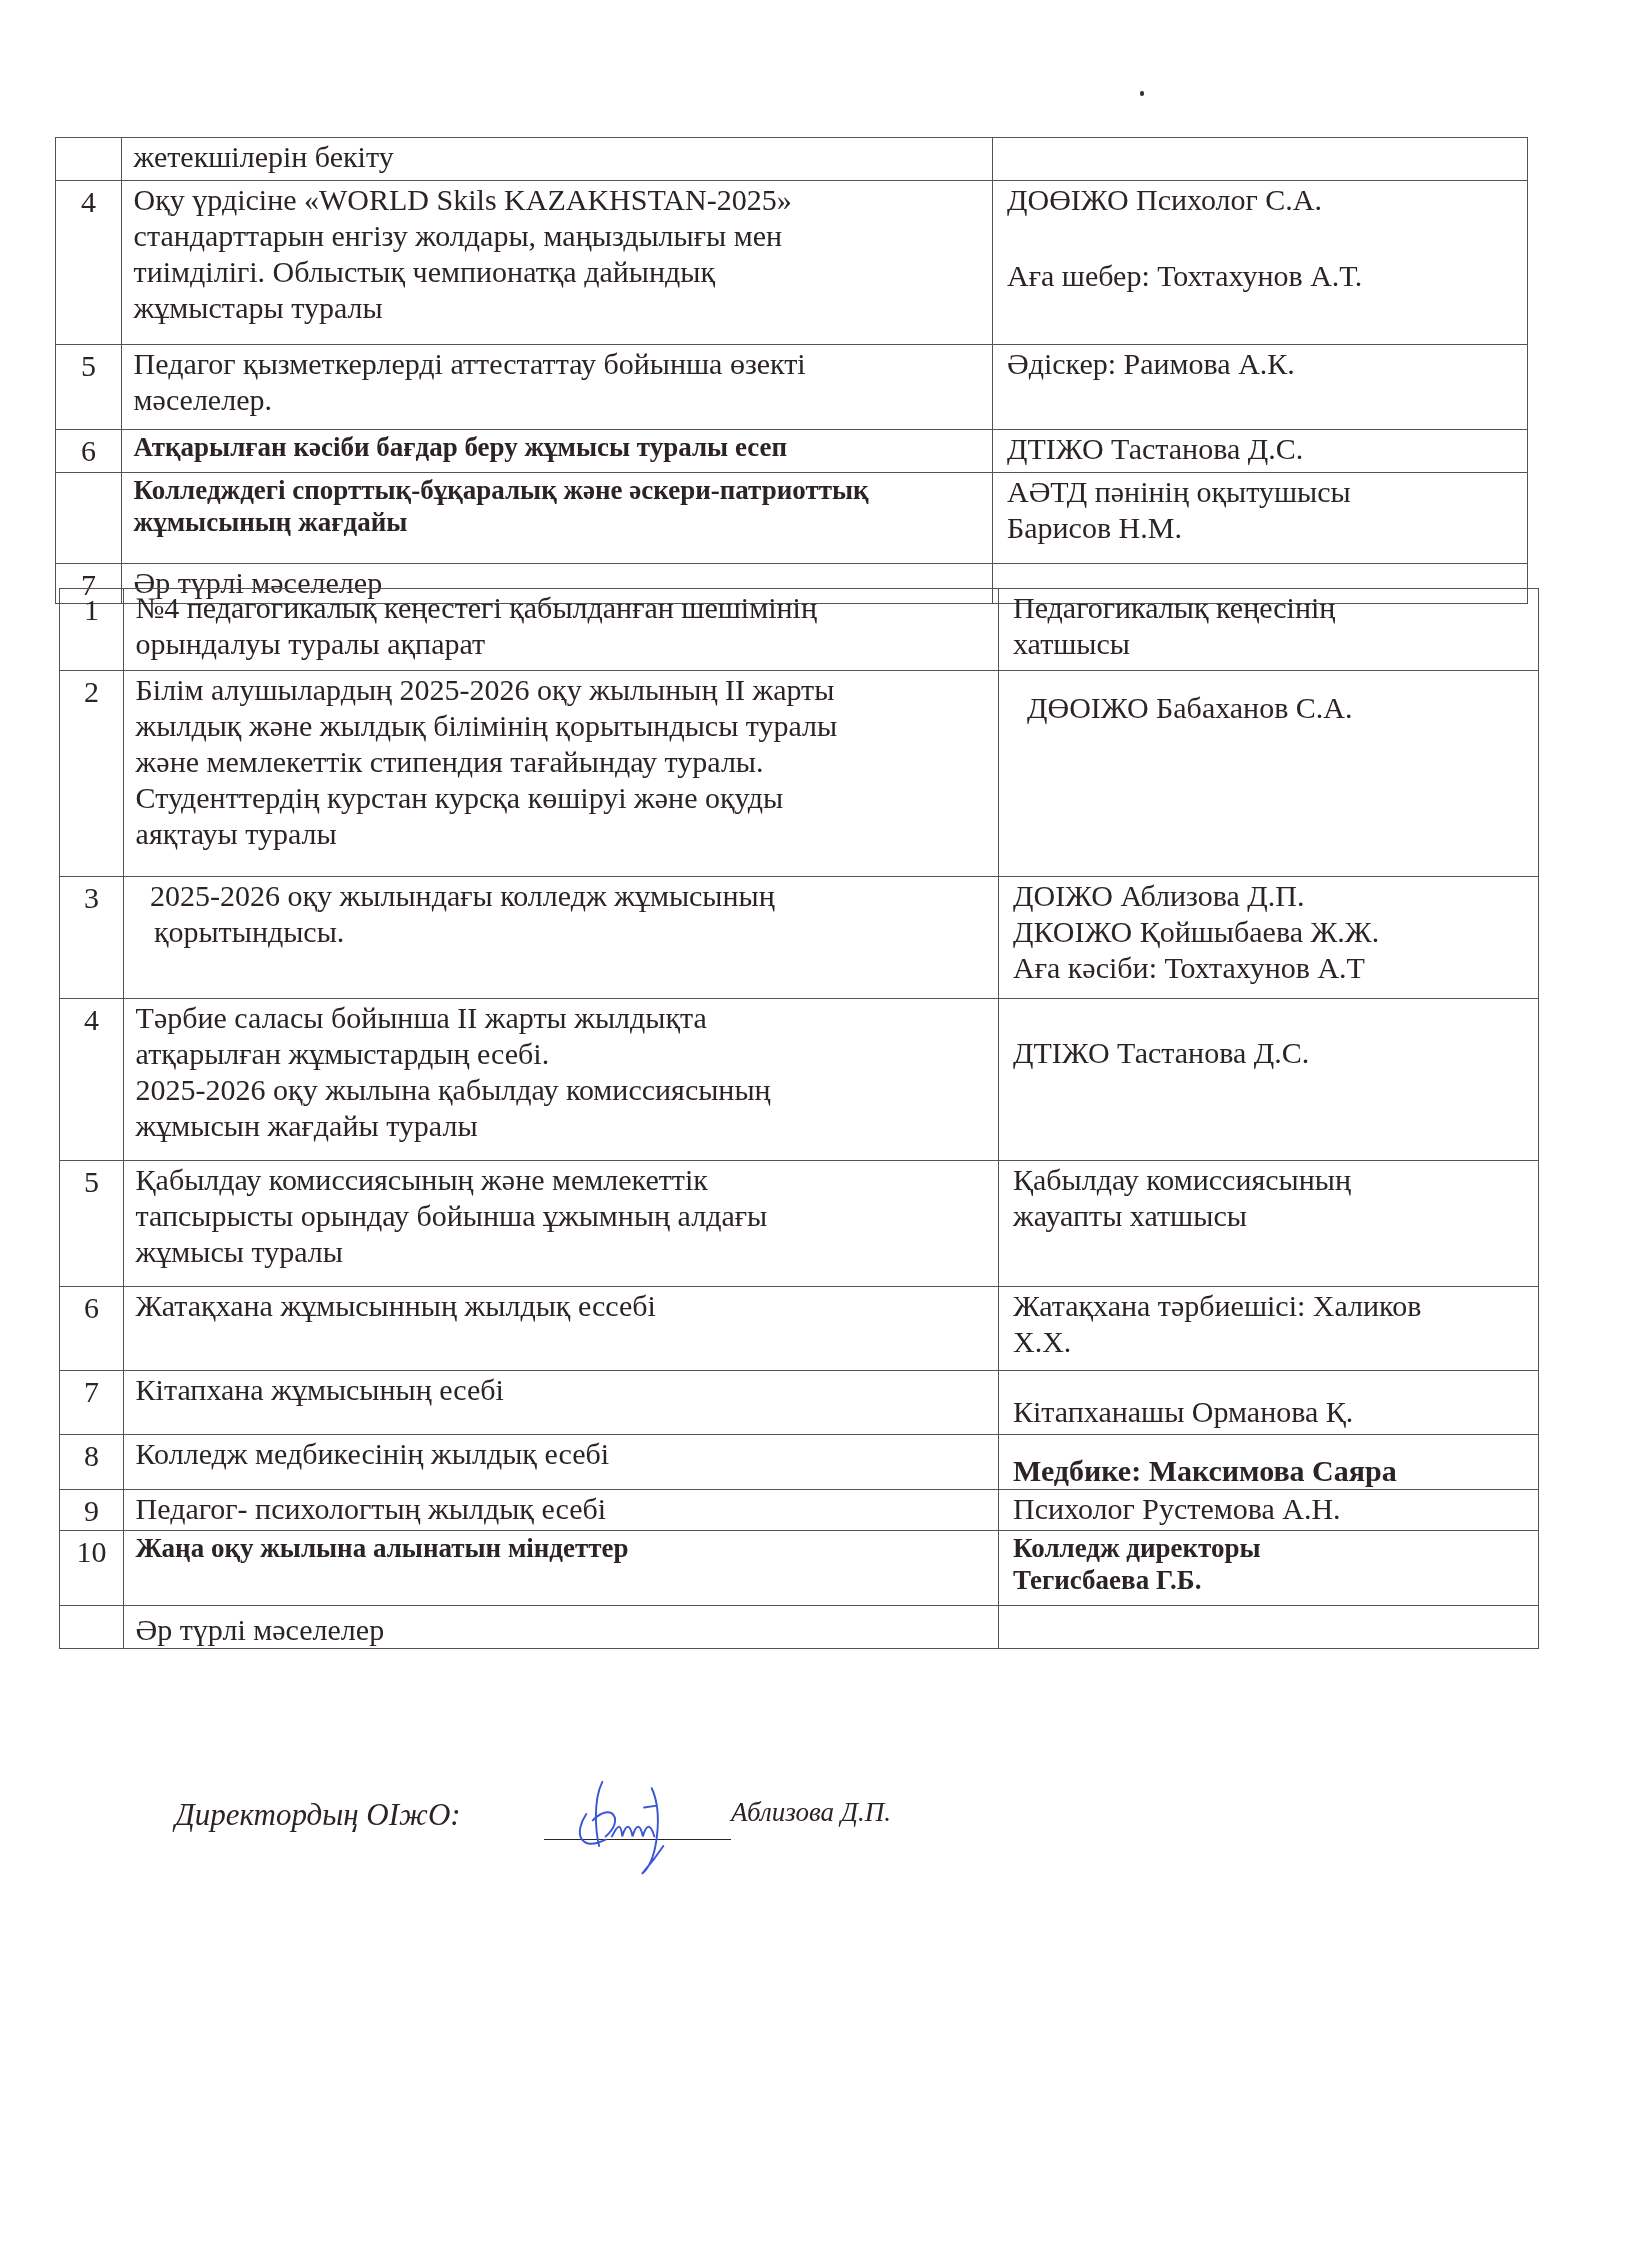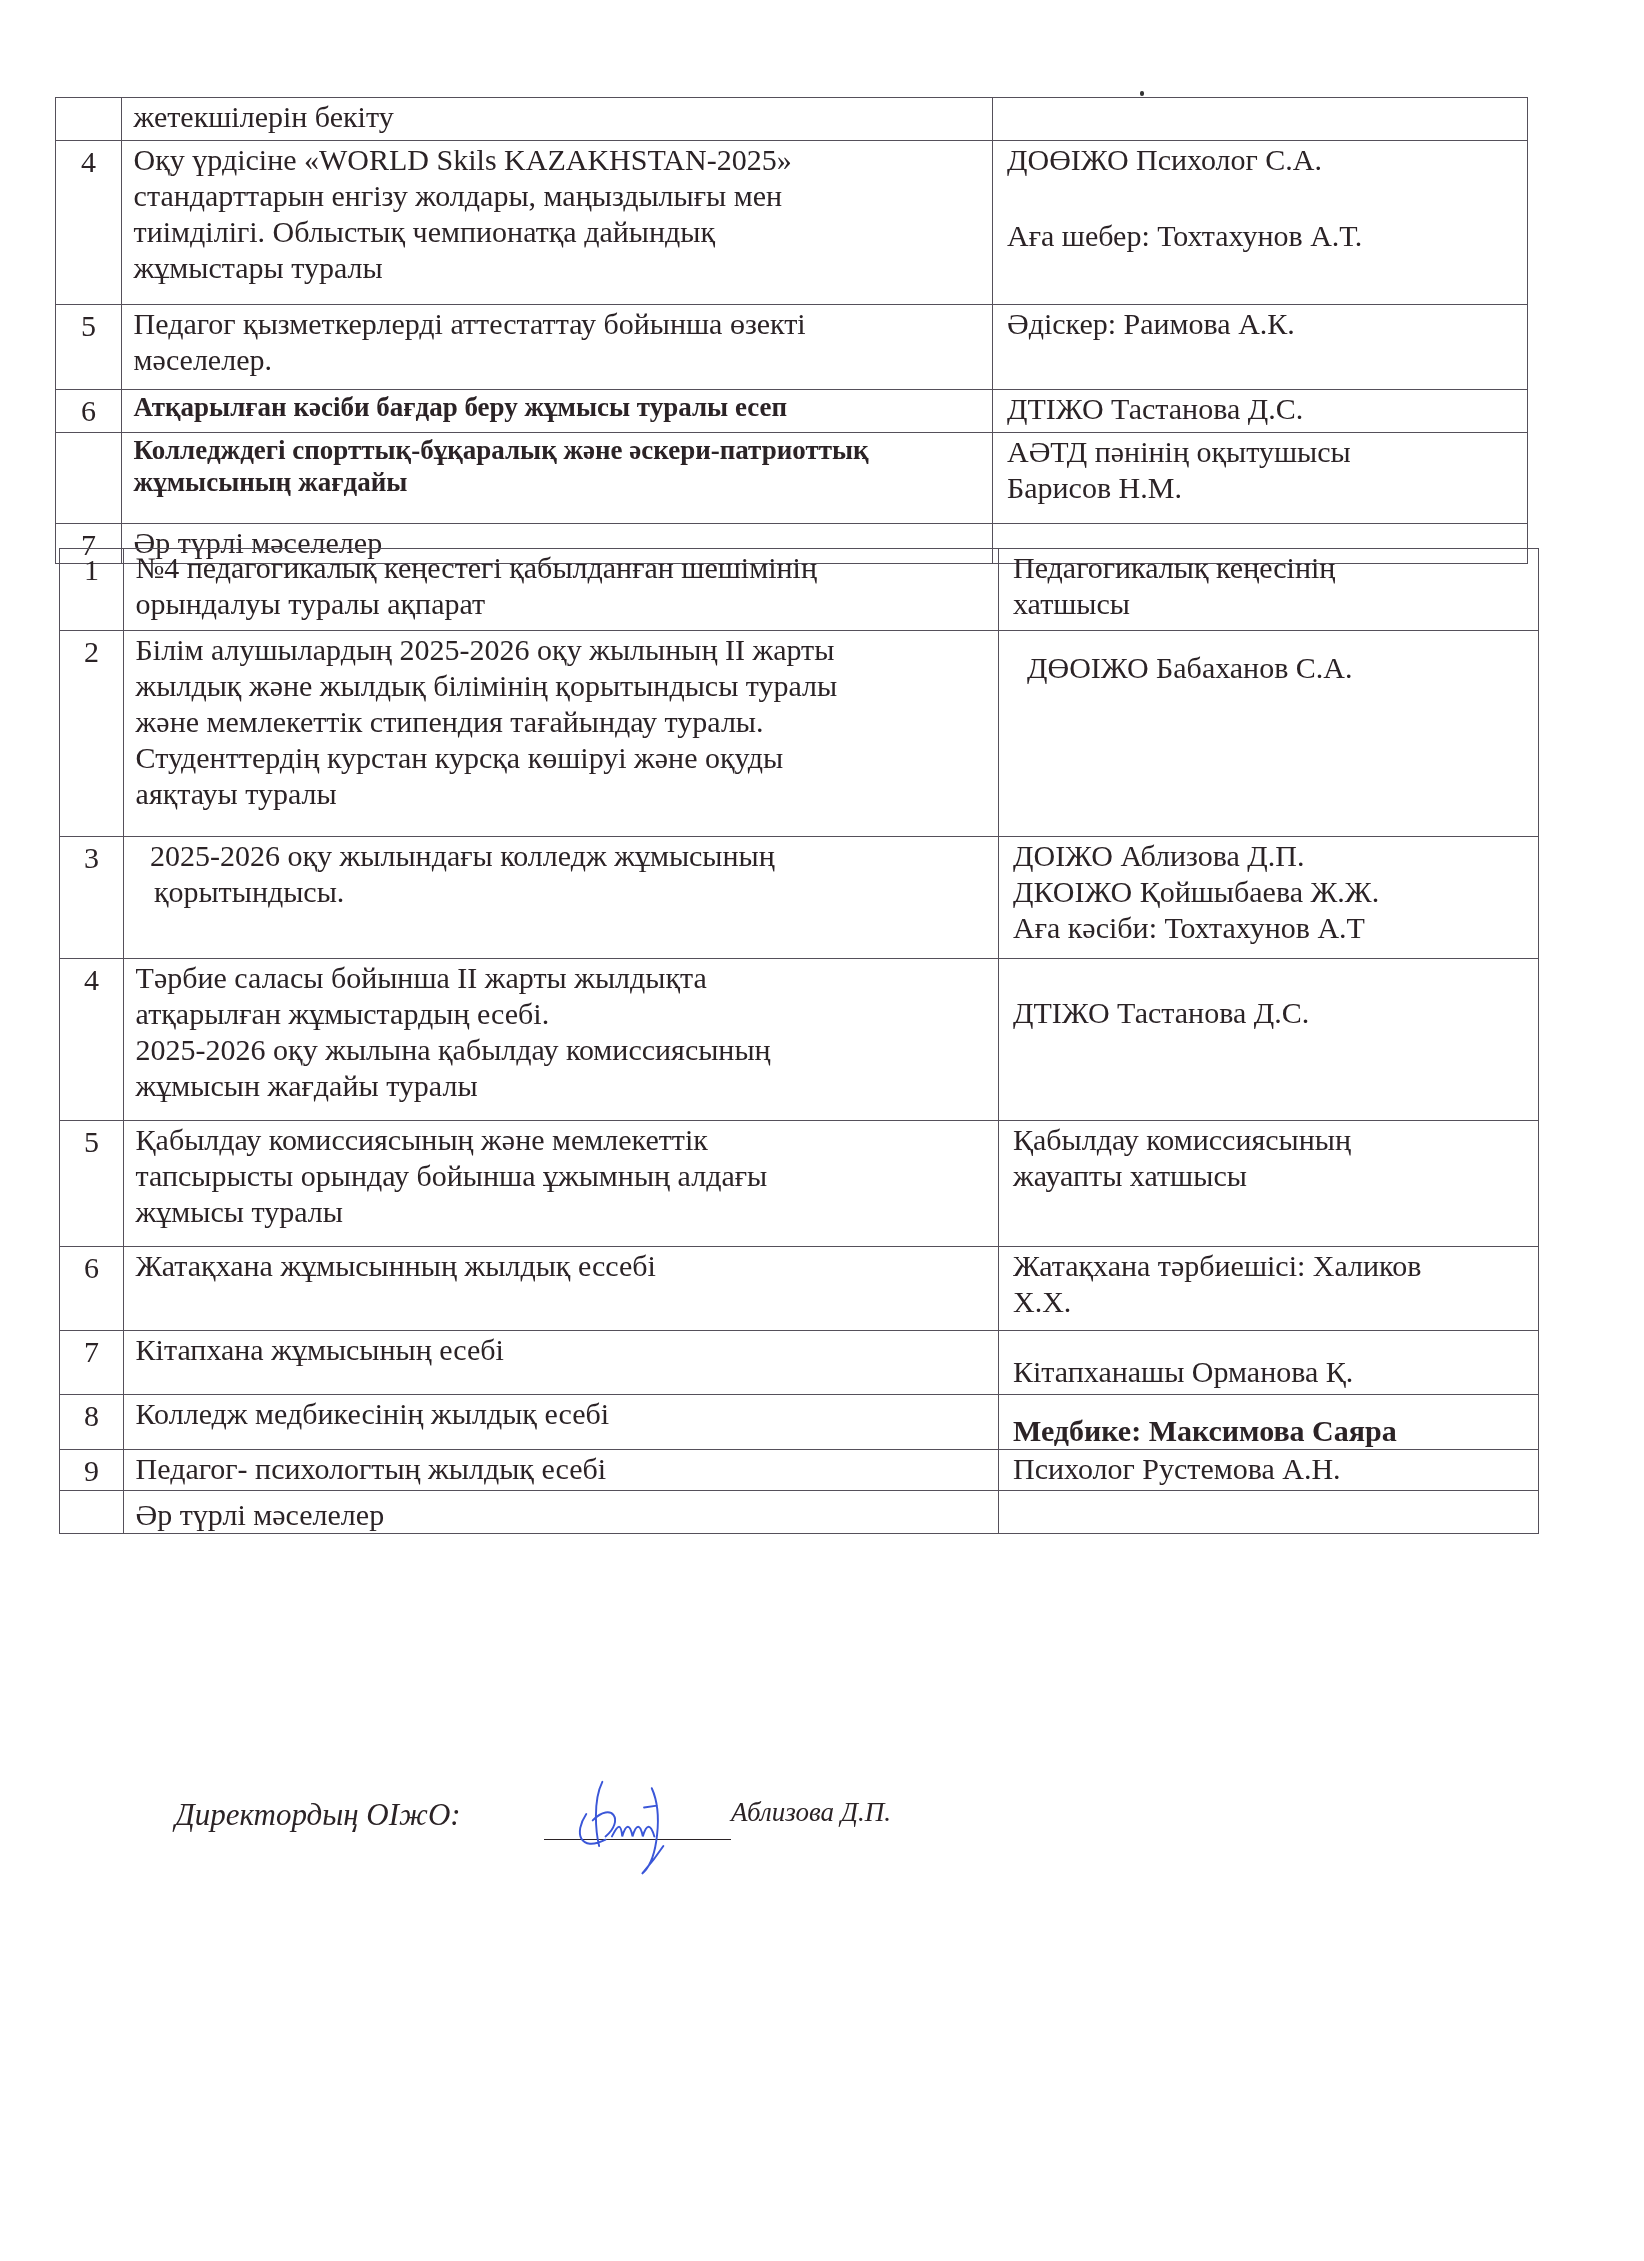--- a/index.html
+++ b/index.html
@@ -1,18 +1,18 @@
 <!DOCTYPE html>
 <html style="font-size:10.3px"><head>
 <meta charset="utf-8">
 <style>
   html, body { margin: 0; padding: 0; background: #ffffff; }
   body { width: 1644px; height: 2261px; position: relative; overflow: hidden;
          font-family: "Liberation Serif", "DejaVu Serif", serif; color: #2b2326; }
-  .tbl { position: absolute; border-collapse: collapse; table-layout: fixed; }
+  .tbl { position: absolute; border-collapse: collapse; table-layout: fixed; margin-top: 40px; }
   .tbl td { border: 1.9px solid #55505a; vertical-align: top; padding: 1.3px 11.6px 0 11.6px;
             font-size: 30px; line-height: 36px; box-sizing: border-box; }
   .tbl td.num { text-align: center; padding: 2.6px 0 0 0; }
   .tbl td.resp { padding-left: 14px; }
   #t1 { left: 55px; top: 97px; width: 1471px; }
   #t2 { left: 59px; top: 548px; width: 1479px; }
   .hdr { text-align: center; font-weight: bold; font-style: italic; font-size: 30px; line-height: 36px; padding-top: 13px !important; }
   .indent { padding-left: 26px !important; }
   .small { font-size: 27px !important; line-height: 32px !important; font-weight: bold; }
   .sig { position: absolute; top: 1797px; left: 175px; font-style: italic; font-size: 31px; white-space: nowrap; }
@@ -191,20 +191,30 @@
     </tr>
     <tr style="height:41px">
       <td class="num">9</td>
       <td>
         <div>Педагог- психологтың жылдық есебі</div>
       </td>
       <td class="resp">
         <div>Психолог  Рустемова А.Н.</div>
       </td>
     </tr>
+    <tr style="height:75px">
+      <td class="num">10</td>
+      <td class="small">
+        <div>Жаңа оқу жылына алынатын міндеттер</div>
+      </td>
+      <td class="resp small">
+        <div>Колледж директоры</div>
+        <div>Тегисбаева Г.Б.</div>
+      </td>
+    </tr>
     <tr style="height:43px">
       <td class="num"></td>
       <td style="padding-top:6.4px;">
         <div>Әр түрлі мәселелер</div>
       </td>
       <td class="resp"></td>
     </tr>
   </tbody>
 </table>
 

